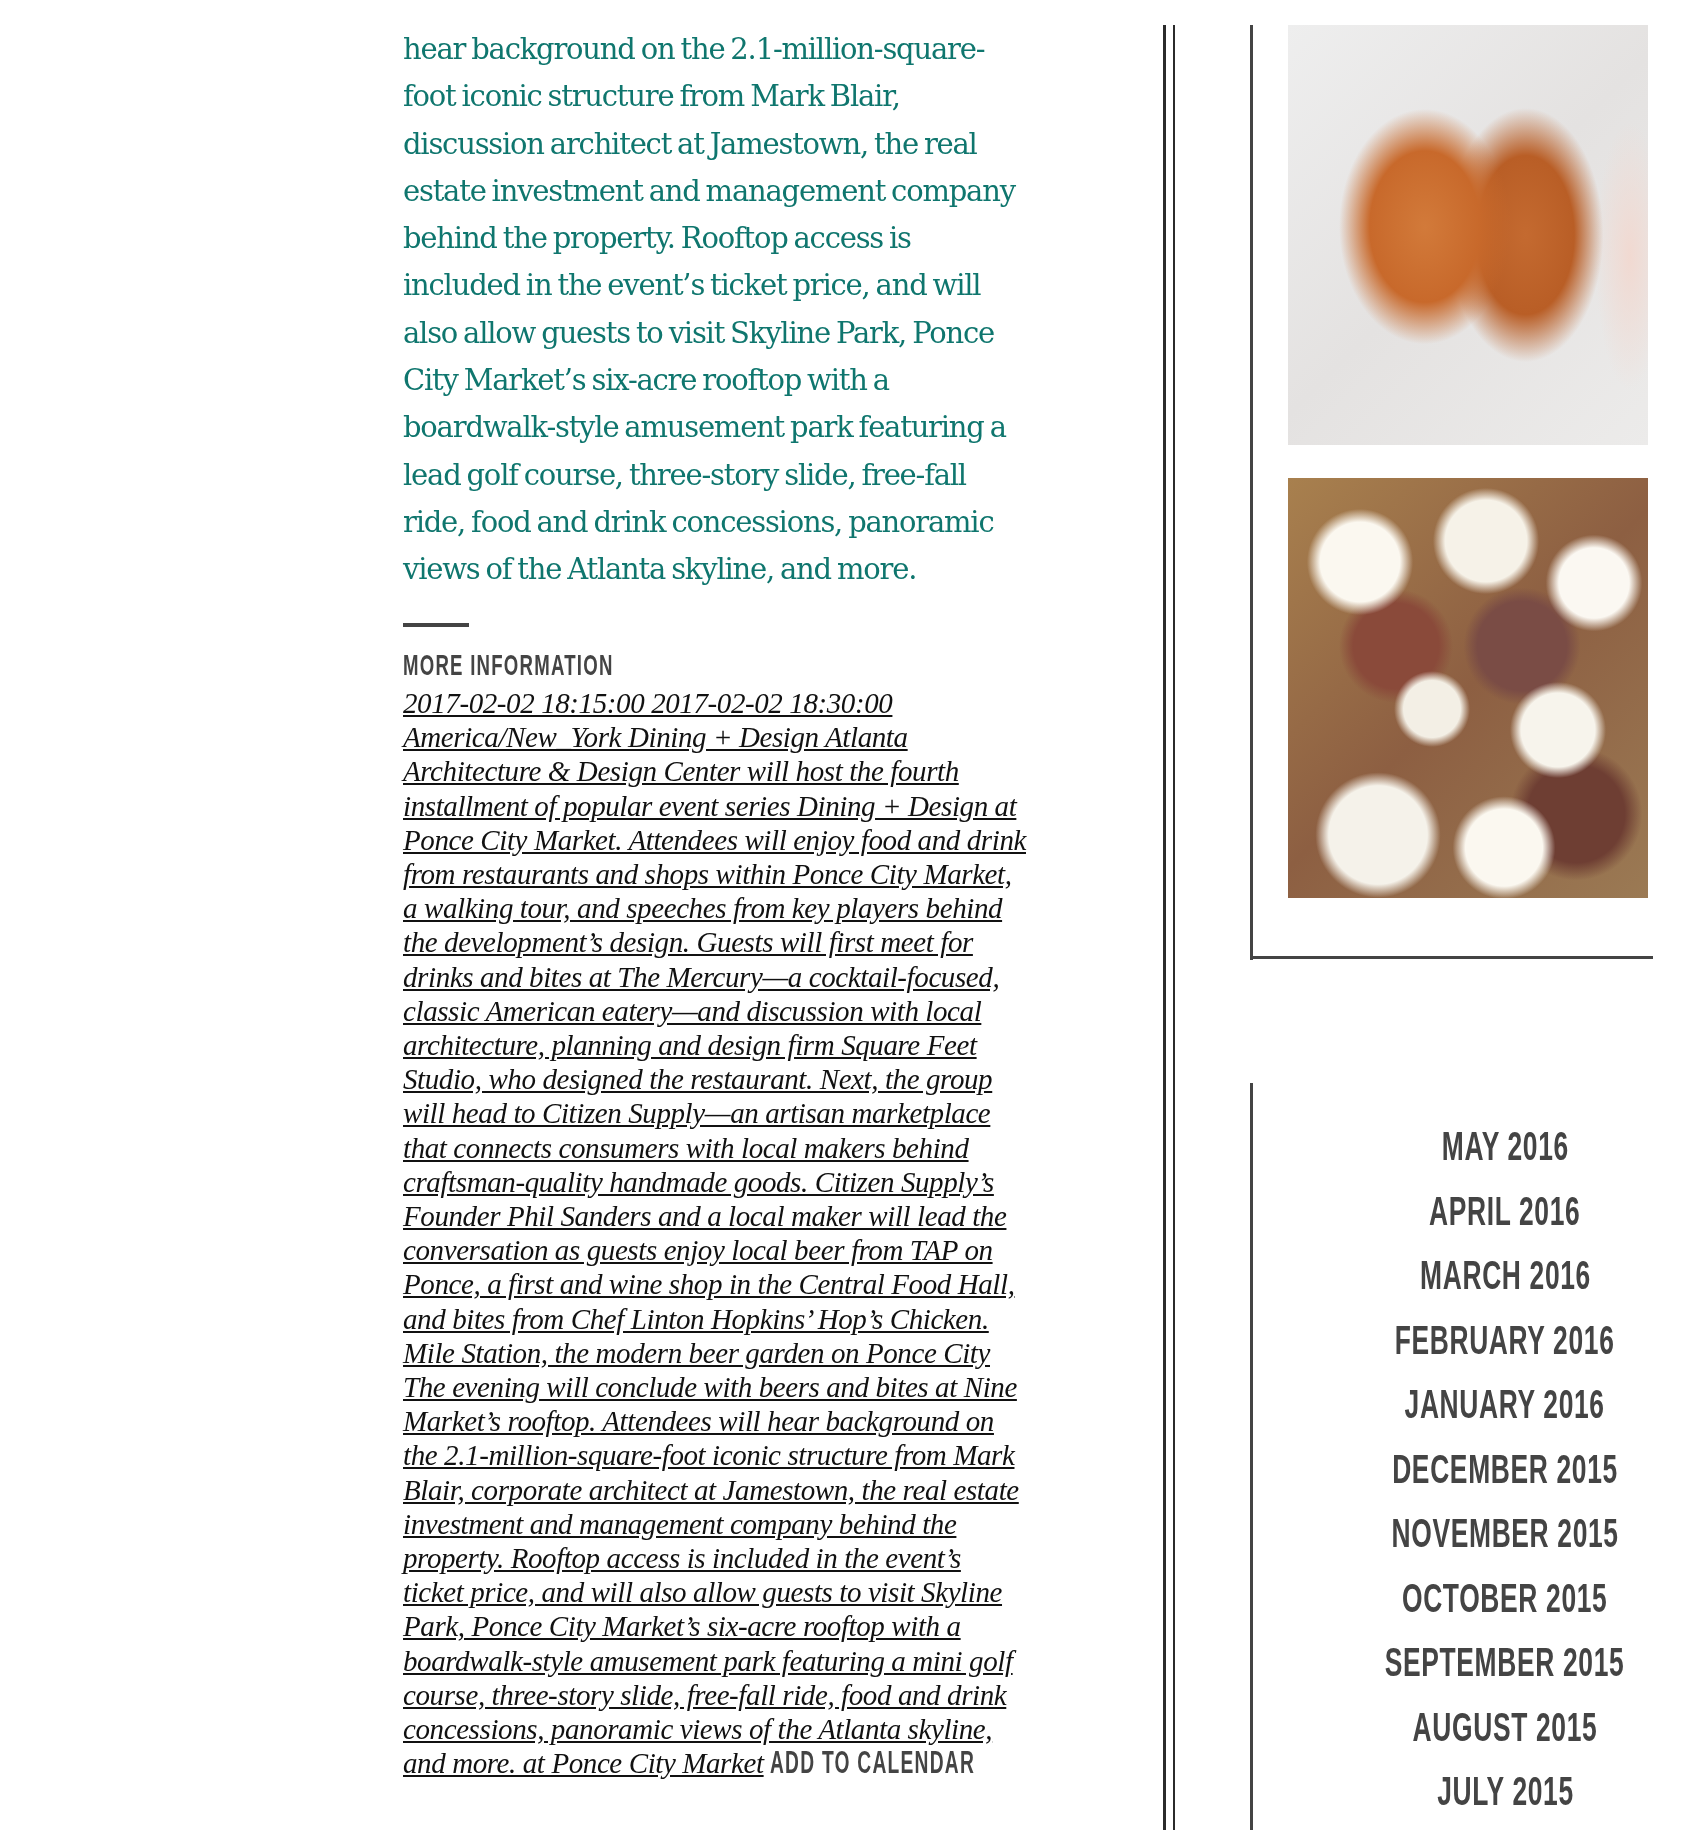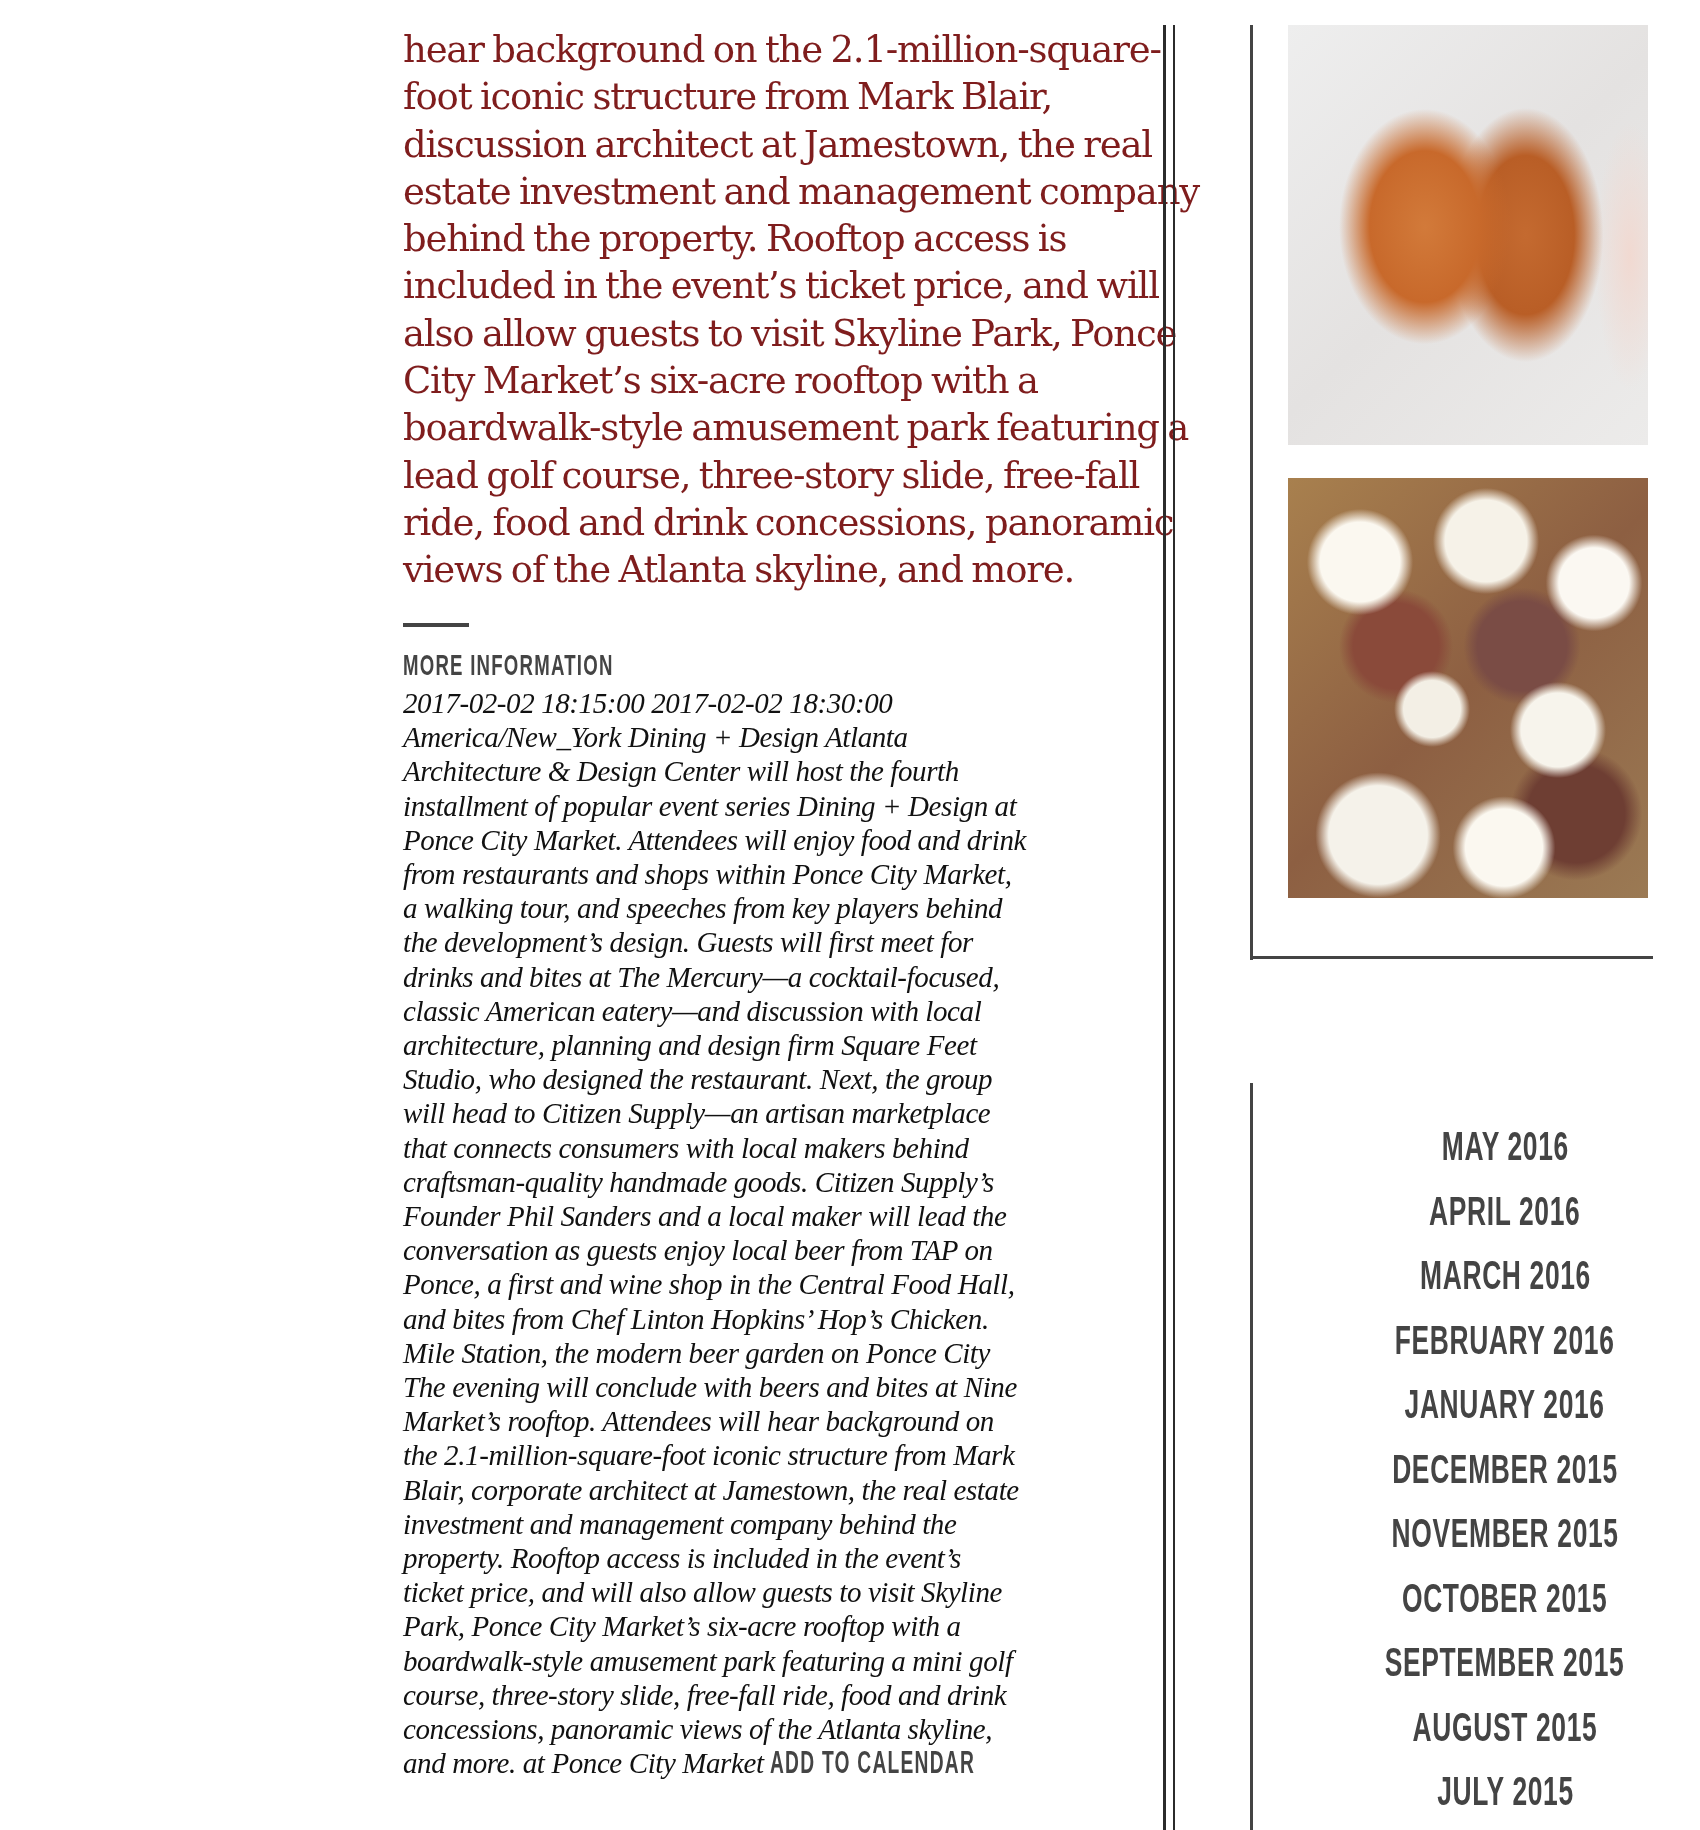--- a/index.html
+++ b/index.html
@@ -1,39 +1,39 @@
 <!DOCTYPE html>
 <html><head>
 <meta charset="utf-8">
 <style>
   html, body { margin: 0; padding: 0; background: #ffffff; }
   body { width: 1700px; height: 1830px; position: relative; overflow: hidden; }
 
   .body-text {
     position: absolute; left: 403px; top: 26px; width: 680px;
-    font-family: "DejaVu Serif", serif; font-size: 37px; line-height: 47.3px;
-    color: #7f1d1d; letter-spacing: -1.2px; word-spacing: -2px;
+    font-family: "DejaVu Serif", serif; font-size: 29px; line-height: 47.3px;
+    color: #0f766e; letter-spacing: -1.2px; word-spacing: -2px;
   }
   .body-text .ln { display: block; white-space: nowrap; }
 
   .divider-bar { position: absolute; left: 403px; top: 623px; width: 66px; height: 4px; background: #444; }
 
   .more-info-heading {
     position: absolute; left: 403px; top: 648px;
     font-family: "Liberation Sans", sans-serif; font-weight: bold;
     font-size: 30px; color: #444; letter-spacing: 2px;
     transform: scaleX(0.62); transform-origin: left top; white-space: nowrap;
   }
 
   .event-text {
     position: absolute; left: 403px; top: 686px; width: 700px;
     font-family: "Liberation Serif", serif; font-style: italic;
     font-size: 29px; line-height: 34.2px; color: #111; letter-spacing: -0.4px;
   }
-  .event-text .ln { display: block; white-space: nowrap; }
+  .event-text .ln { display: block; white-space: nowrap; text-decoration: underline; }
   .add-cal {
     display: inline-block; font-family: "Liberation Sans", sans-serif; font-style: normal;
     font-weight: bold; font-size: 31px; color: #444; letter-spacing: 2px;
     transform: scaleX(0.62); transform-origin: left bottom; vertical-align: baseline;
     cursor: pointer; margin-left: 6px;
   }
 
   .vrule { position: absolute; background: #2b2b2b; width: 3px; }
   .rule-1 { left: 1163px; top: 25px; height: 1805px; }
   .rule-2 { left: 1173px; top: 25px; height: 1805px; width: 2px; }

